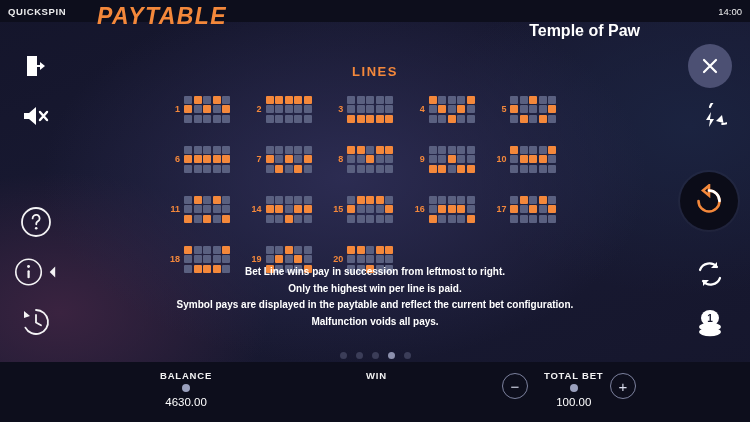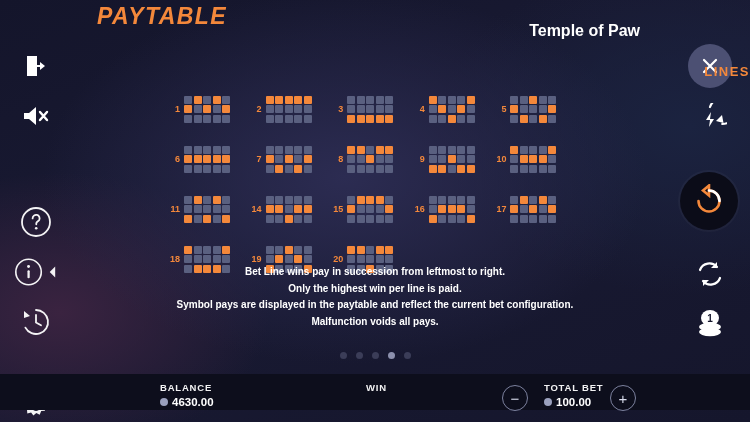--- a/index.html
+++ b/index.html
@@ -80,21 +80,21 @@
     top: 172px; right: 12px; width: 58px; height: 58px;
     background: #0b0c18; border-radius: 50%;
     box-shadow: 0 0 0 2px rgba(255,255,255,0.03);
   }
   #autoplay-btn { top: 252px; }
   #coin-btn { top: 302px; }
 
   
   .lines-label {
     position: absolute; left: 0; right: 0; top: 64px;
-    text-align: right; color: #f4883b;
+    text-align: center; color: #f4883b;
     font-size: 13px; font-weight: bold; letter-spacing: 1.5px;
   }
 
   #lines-grid {
     position: absolute;
     left: 168px; top: 84px;
     width: 408px;
     display: grid;
     grid-template-columns: repeat(5, 1fr);
     grid-auto-rows: 50px;
@@ -127,31 +127,31 @@
   
   .pager {
     position: absolute; left: 0; right: 0; top: 352px;
     display: flex; justify-content: center; align-items: center; gap: 9px;
   }
   .dot { width: 7px; height: 7px; border-radius: 50%; background: #3b3d58; cursor: pointer; }
   .dot.active { background: #8c90ad; }
 
   
   .bottombar {
-    position: absolute; left: 0; bottom: 12px; width: 750px; height: 36px;
+    position: absolute; left: 0; bottom: 0; width: 750px; height: 60px;
     background: #0d0e1c;
     display: flex; align-items: center;
   }
   .meter { color: #ffffff; }
   .meter .lab {
     font-size: 9.5px; letter-spacing: .8px; font-weight: bold; opacity: .95;
   }
   .meter .val {
-    font-size: 11.5px; font-weight: bold; margin-top: 3px;
-    display: flex; align-items: center; gap: 4px;
+    font-size: 11.5px; font-weight: normal; margin-top: 3px;
+    display: flex; align-items: center; gap: 4px; flex-direction: column;
   }
   #balance-meter { position: absolute; left: 160px; top: 8px; }
   #win-meter { position: absolute; left: 366px; top: 8px; }
   #totalbet-meter { position: absolute; left: 544px; top: 8px; }
   .coin-dot {
     width: 8px; height: 8px; border-radius: 50%;
     background: #9aa0bd; display: inline-block;
   }
   .round-btn {
     position: absolute; top: 11px;
@@ -161,20 +161,24 @@
     font-size: 15px; line-height: 1; cursor: pointer; background: transparent;
   }
   #bet-minus { left: 502px; }
   #bet-plus { left: 610px; }
 </style>
 </head>
 <body>
 
 <div id="stage">
 
+  <div class="topbar">
+    <div class="brand">QUICKSPIN</div>
+    <div class="clock">14:00</div>
+  </div>
 
   <div class="paytable-title">PAYTABLE</div>
   <div class="game-title">Temple of Paw</div>
 
   <div class="leftrail">
     <div class="rail-btn">
       <svg width="26" height="26" viewBox="0 0 26 26" fill="none">
         <path d="M4 3h10v20H4z" fill="#fff"></path>
         <path d="M17 9l5 4-5 4v-3h-5v-2h5V9z" fill="#fff"></path>
       </svg>

